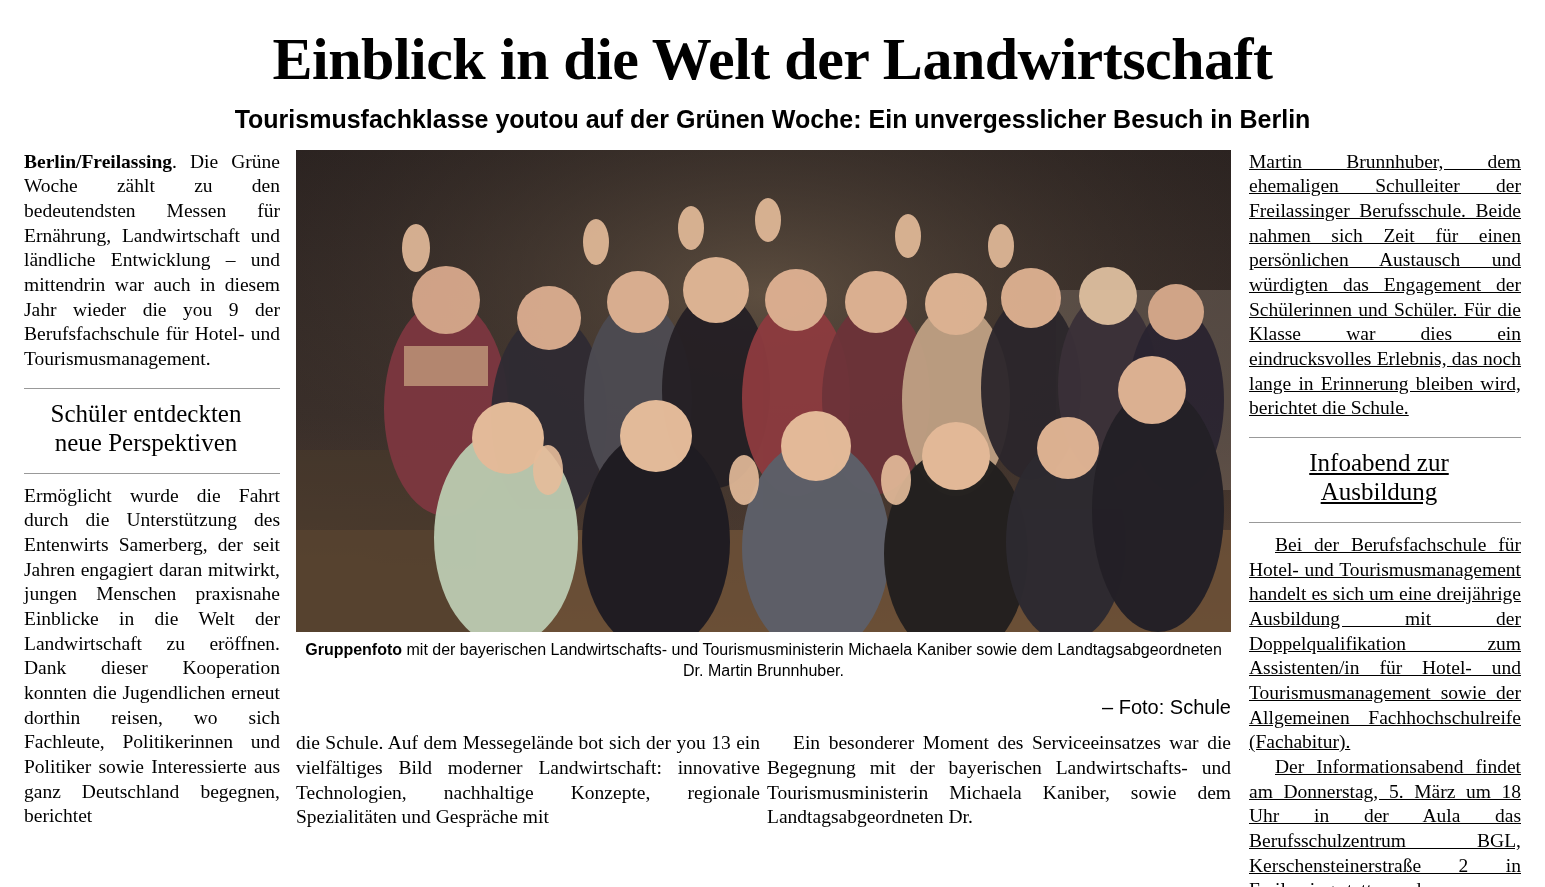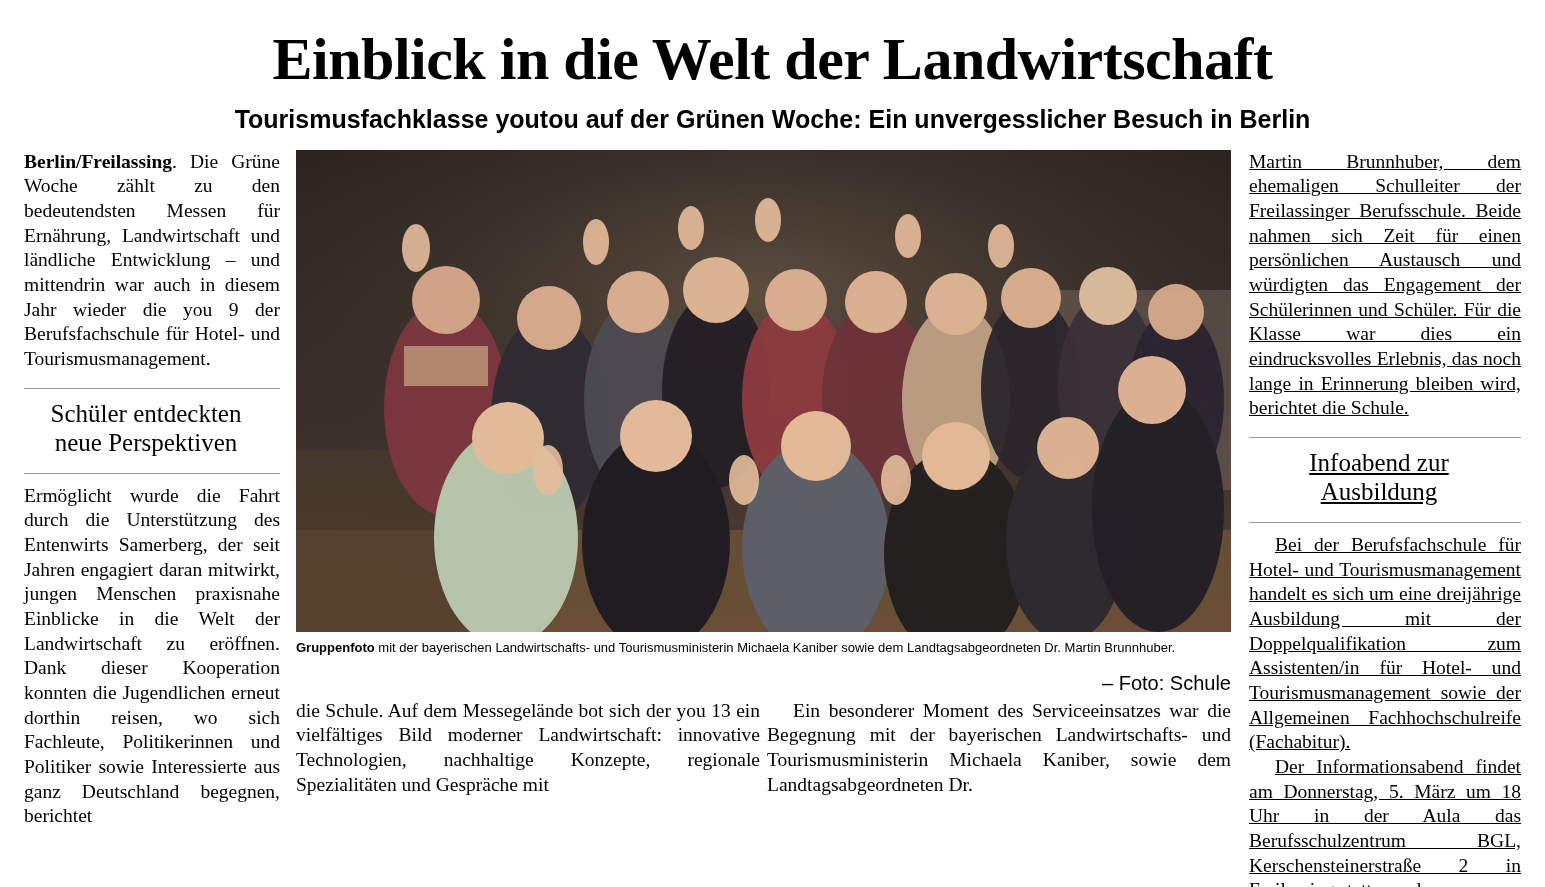--- a/index.html
+++ b/index.html
@@ -99,38 +99,38 @@
     overflow: hidden;
     background: #2b2120;
   }
   .photo svg {
     display: block;
     width: 100%;
     height: 100%;
   }
   .caption {
     font-family: "Liberation Sans", sans-serif;
-    font-size: 13px;
+    font-size: 16px;
     line-height: 1.3;
     margin-top: 8px;
-    text-align: left;
+    text-align: center;
   }
   .caption .cap-lead {
     font-weight: bold;
   }
   .credit {
     font-family: "Liberation Sans", sans-serif;
     font-size: 20px;
     text-align: right;
     margin-top: 15px;
   }
   .bottom-cols {
     display: flex;
     gap: 7px;
-    margin-top: 4px;
+    margin-top: 12px;
   }
   .bottom-cols .bcol {
     flex: 1 1 0;
   }
   .bottom-cols p.body {
     font-size: 19.5px;
   }
 </style>
 </head>
 <body>

